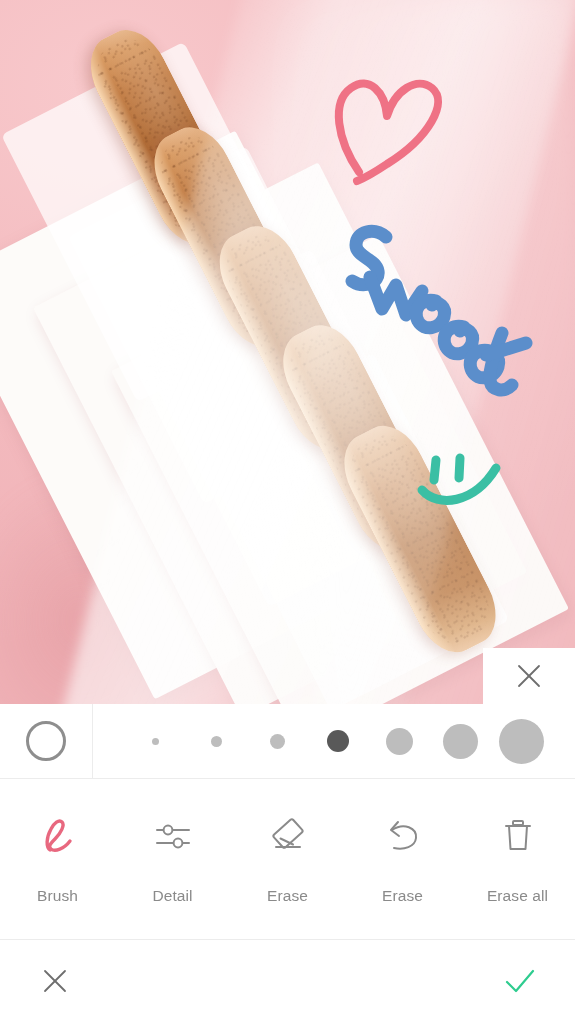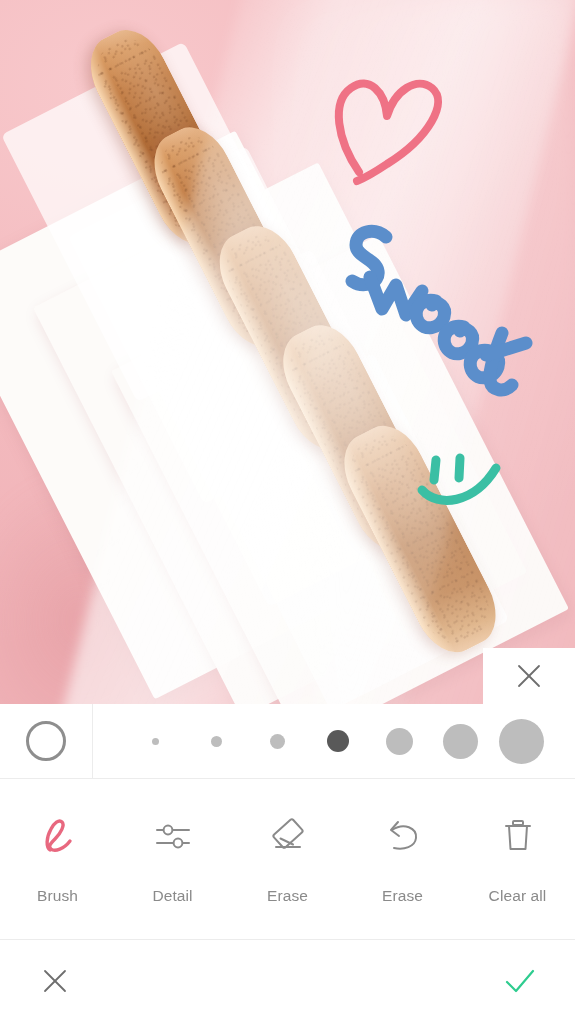--- a/index.html
+++ b/index.html
@@ -339,21 +339,21 @@
     <div class="tool">
       <span class="ticon">
         <svg width="42" height="40" viewBox="0 0 42 40">
           <g stroke="#8a8a8a" stroke-width="2" fill="none" stroke-linecap="round" stroke-linejoin="round">
             <rect x="16" y="5" width="10" height="4" rx="1"></rect>
             <line x1="9" y1="10" x2="33" y2="10"></line>
             <path d="M12 10 L 13.5 33 L 28.5 33 L 30 10"></path>
           </g>
         </svg>
       </span>
-      <span class="tlabel">Clear all</span>
+      <span class="tlabel">Erase all</span>
     </div>
   </div>
 
   <div id="action-bar">
     <div class="act-btn">
       <svg width="30" height="30" viewBox="0 0 30 30">
         <g stroke="#6e6e6e" stroke-width="1.8" stroke-linecap="round">
           <line x1="5" y1="5" x2="25" y2="25"></line>
           <line x1="25" y1="5" x2="5" y2="25"></line>
         </g>

